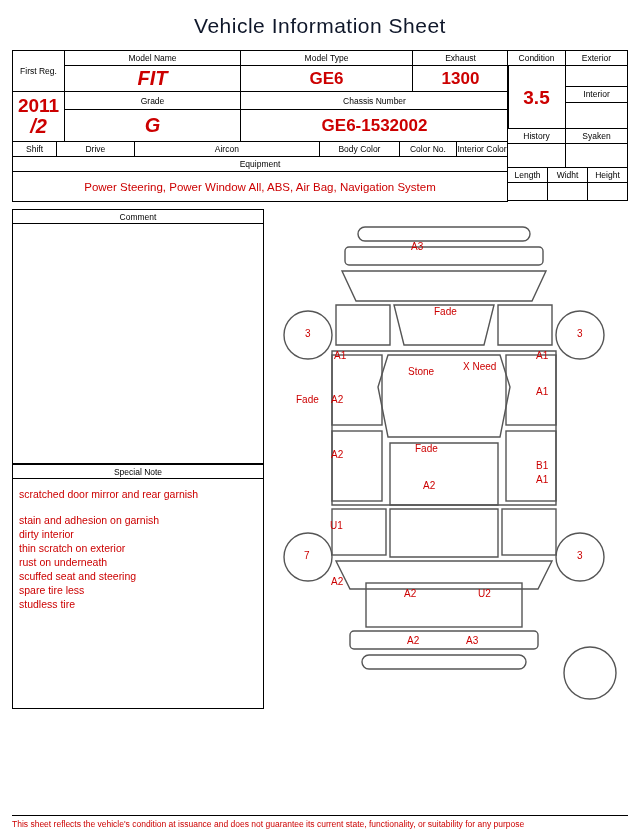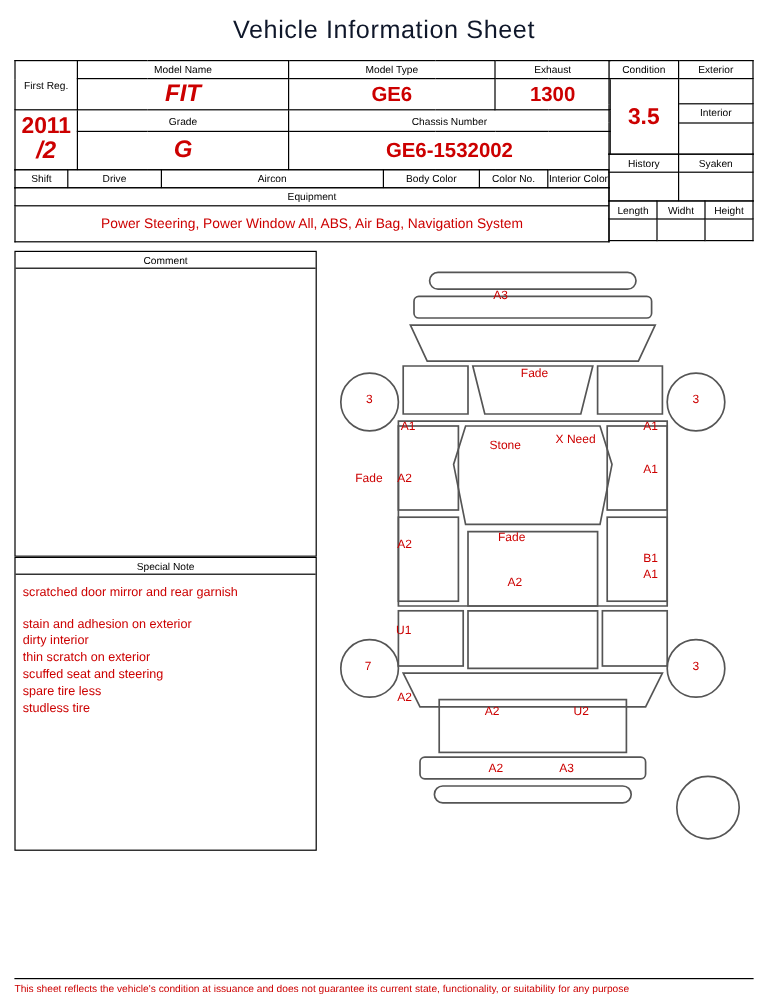--- a/index.html
+++ b/index.html
@@ -287,23 +287,24 @@
 
     <div class="comment-box">
       <div class="box-hd">Comment</div>
       <div class="note-lines"></div>
     </div>
 
     <div class="note-box">
       <div class="box-hd">Special Note</div>
       <div class="note-lines">
         <div class="first">scratched door mirror and rear garnish</div>
-        <div>stain and adhesion on exterior</div>
+        <div>stain and adhesion on garnish</div>
         <div>dirty interior</div>
         <div>thin scratch on exterior</div>
+        <div>rust on underneath</div>
         <div>scuffed seat and steering</div>
         <div>spare tire less</div>
         <div>studless tire</div>
       </div>
     </div>
 
     <div class="diagram">
       <svg width="360" height="500" viewBox="0 0 360 500">
         <g fill="none" stroke="#555555" stroke-width="1.4">
 

